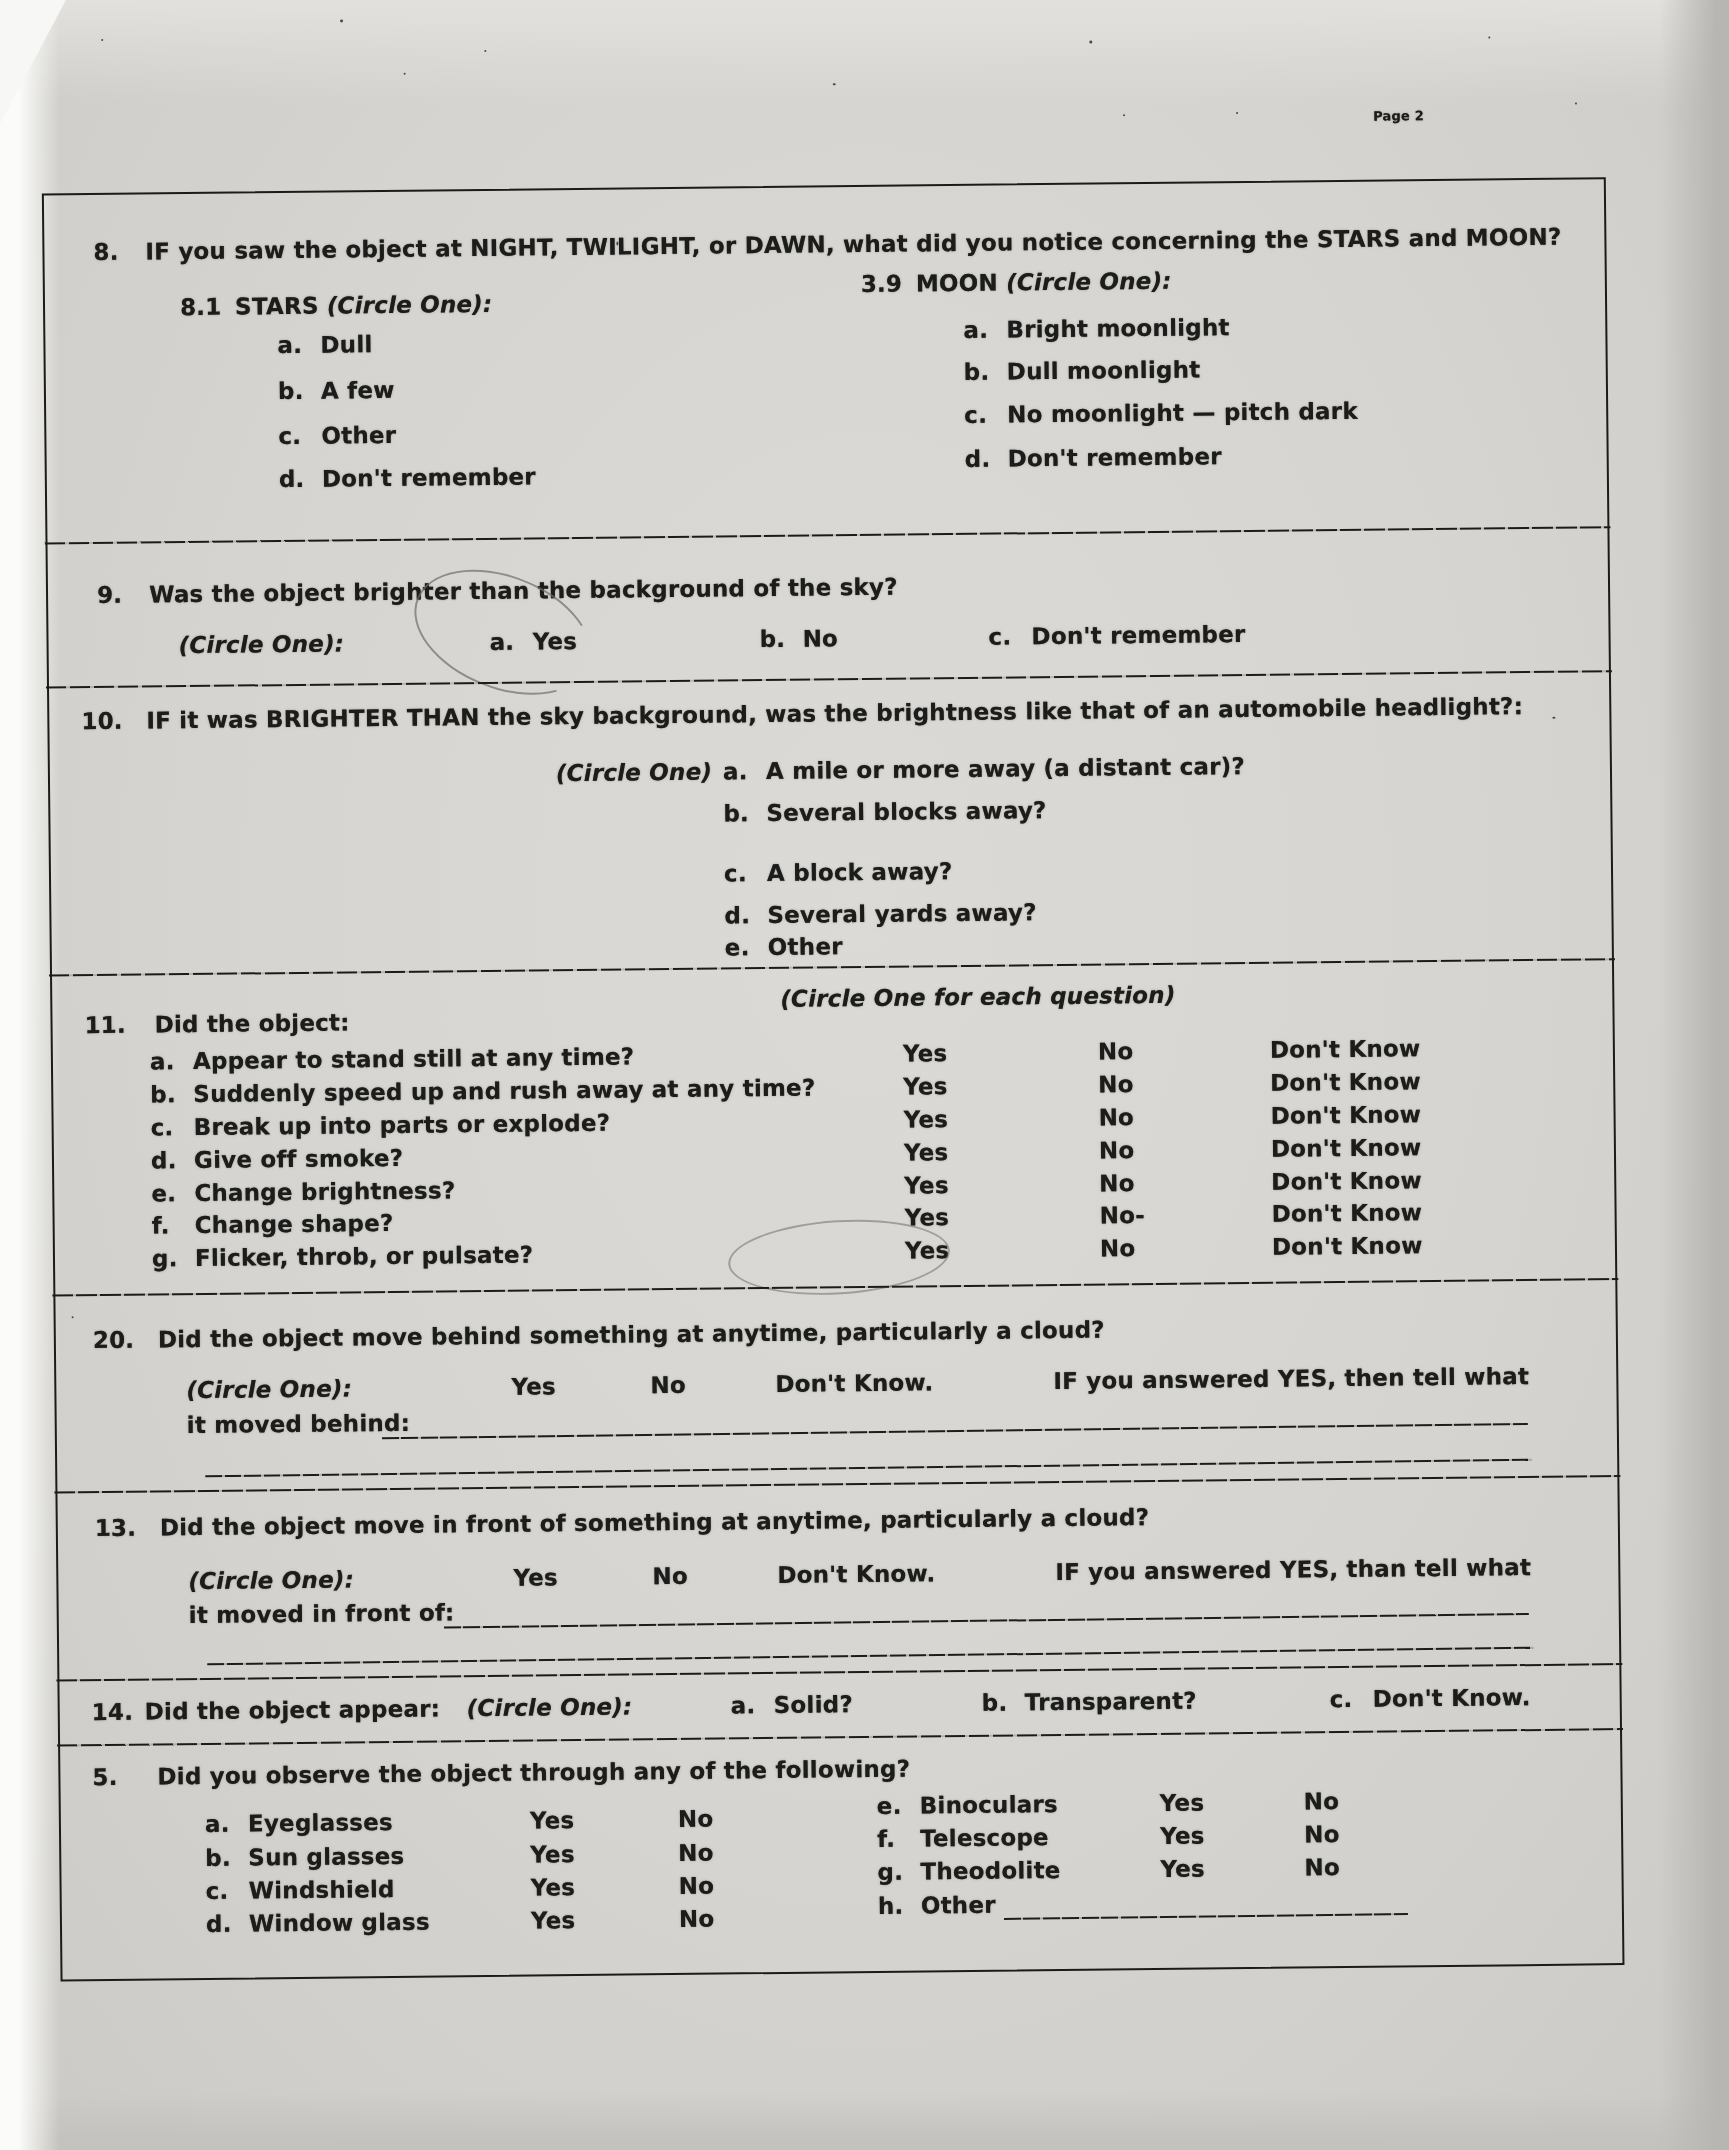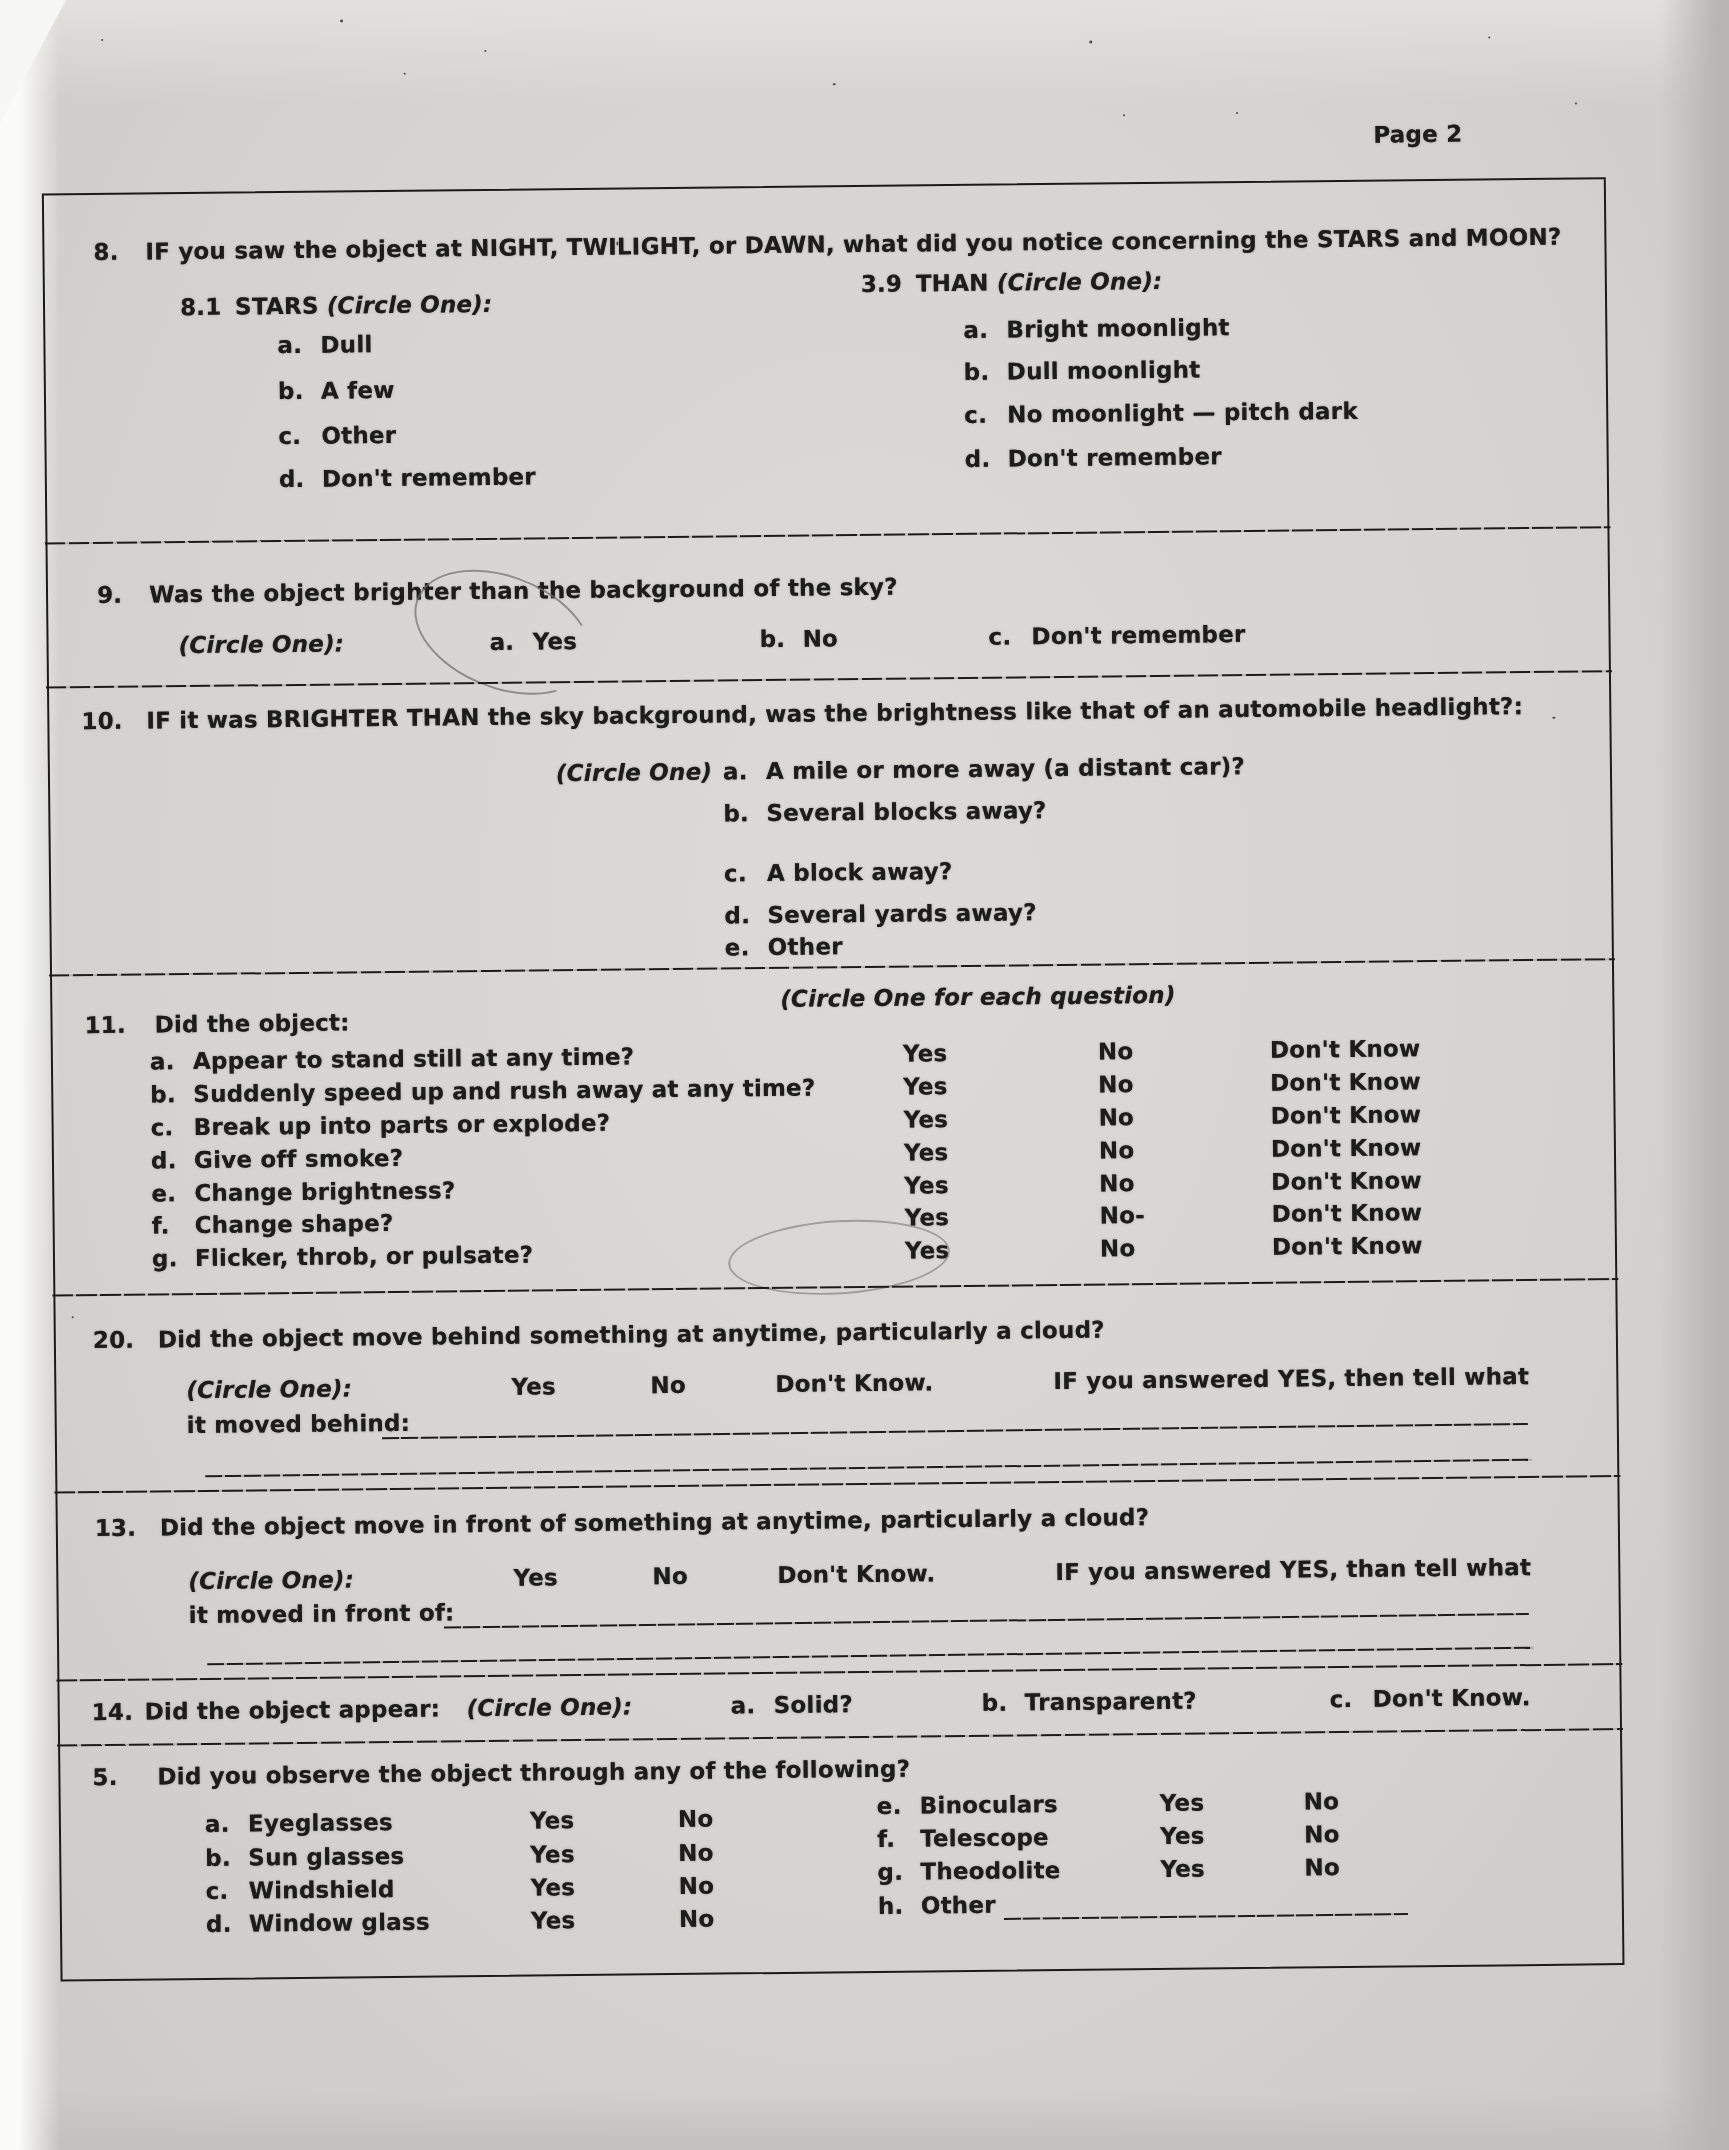--- a/index.html
+++ b/index.html
@@ -51,33 +51,33 @@
     <div class="sp" style="left:842px;top:83px;width:2.8px;height:2.3px"></div>
     <div class="sp" style="left:1099px;top:43px;width:3.2px;height:2.8px"></div>
     <div class="sp" style="left:1132px;top:117px;width:2.3px;height:2.3px"></div>
     <div class="sp" style="left:1245px;top:116px;width:1.9px;height:1.9px"></div>
     <div class="sp" style="left:1498px;top:43px;width:2.3px;height:2.3px"></div>
     <div class="sp" style="left:1584px;top:110px;width:1.9px;height:1.9px"></div>
     <div class="sp" style="left:624px;top:239px;width:2.3px;height:4.2px"></div>
     <div class="sp" style="left:1555px;top:724px;width:2.8px;height:2.3px"></div>
     <div class="sp" style="left:68px;top:1308px;width:2.3px;height:2.3px"></div>
 
-    <div class="t" style="left:1382px;top:127px;font-size:23px">Page 2</div>
+    <div class="t" style="left:1382px;top:114px;font-size:13px">Page 2</div>
 
     <div class="form-box">
 
       <section style="height:348px">
         <div class="t" style="left:49px;top:44px">
           <span class="k" style="min-width:52px">8.</span><span>IF you saw the object at NIGHT, TWILIGHT, or DAWN, what did you notice concerning the STARS and MOON?</span>
         </div>
         <div class="t" style="left:135px;top:100px">
           <span class="k" style="min-width:55px">8.1</span><span>STARS</span>&nbsp;<span class="it">(Circle One):</span>
         </div>
         <div class="t" style="left:816px;top:84px">
-          <span class="k" style="min-width:55px">3.9</span><span>THAN</span>&nbsp;<span class="it">(Circle One):</span>
+          <span class="k" style="min-width:55px">3.9</span><span>MOON</span>&nbsp;<span class="it">(Circle One):</span>
         </div>
 
         <div class="t" style="left:232px;top:139px"><span class="k">a.</span><span>Dull</span></div>
         <div class="t" style="left:232px;top:185px"><span class="k">b.</span><span>A few</span></div>
         <div class="t" style="left:232px;top:230px"><span class="k">c.</span><span>Other</span></div>
         <div class="t" style="left:232px;top:273px"><span class="k">d.</span><span>Don't remember</span></div>
 
         <div class="t" style="left:918px;top:131px"><span class="k">a.</span><span>Bright moonlight</span></div>
         <div class="t" style="left:918px;top:173px"><span class="k">b.</span><span>Dull moonlight</span></div>
         <div class="t" style="left:918px;top:216px"><span class="k">c.</span><span>No moonlight — pitch dark</span></div>

